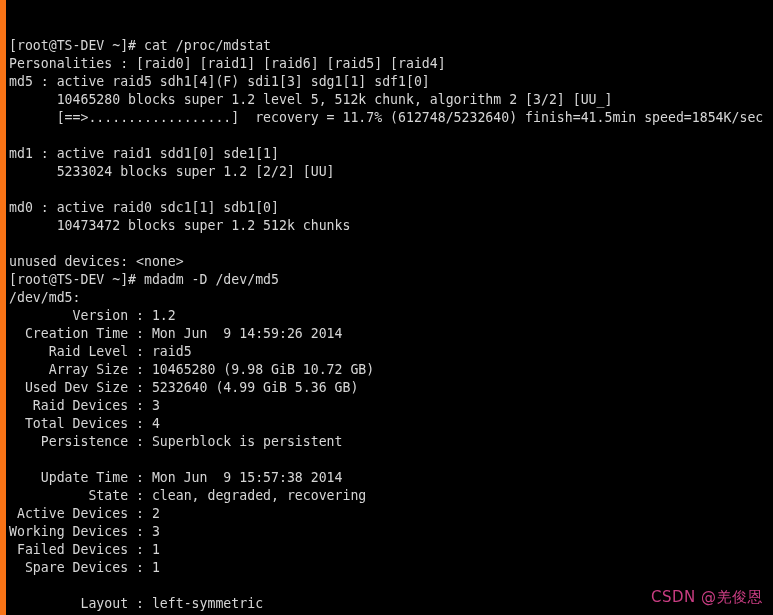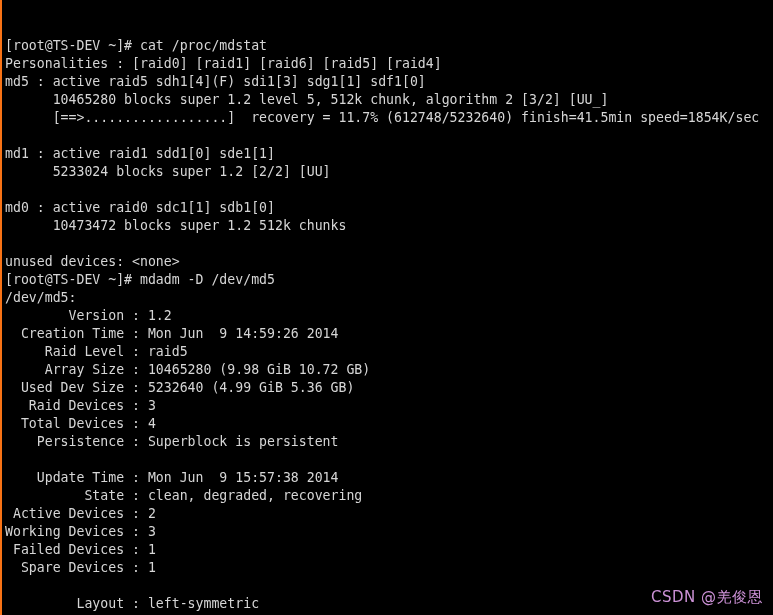--- a/index.html
+++ b/index.html
@@ -16,21 +16,21 @@
   }
   #terminal {
     position: absolute;
     left: 0;
     top: 0;
     width: 773px;
     height: 615px;
     background: #000000;
     color: #d8d8d8;
     box-sizing: border-box;
-    border-left: 2px solid #f97316;
+    border-left: 6px solid #f97316;
     overflow: hidden;
   }
   #screen {
     padding: 1px 0 0 3px;
     font-family: "DejaVu Sans Mono", "Liberation Mono", monospace;
     font-size: 13.2px;
     line-height: 18px;
     letter-spacing: 0px;
     white-space: pre;
     color: #d6d6d6;
@@ -40,21 +40,21 @@
     white-space: pre;
     font-family: "DejaVu Sans Mono", "Liberation Mono", monospace;
   }
   .line.blank {
     height: 18px;
   }
   #watermark {
     position: absolute;
     right: 10px;
     bottom: 8px;
-    color: #f0abfc;
+    color: #ec4899;
     font-family: "DejaVu Sans", "Liberation Sans", sans-serif;
     font-size: 15px;
     letter-spacing: 0.5px;
     opacity: 0.85;
     pointer-events: none;
     white-space: nowrap;
   }
 </style>
 </head>
 <body>

